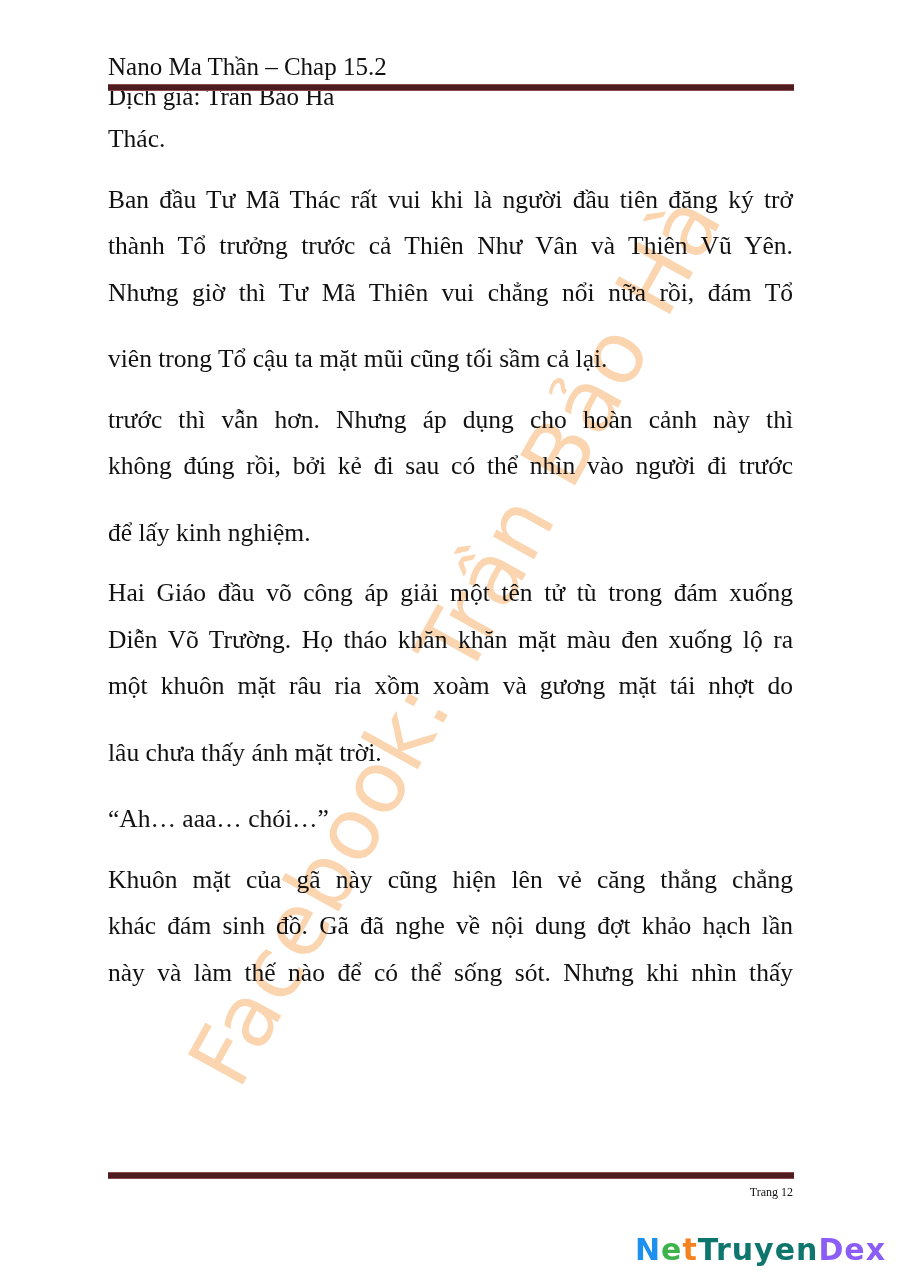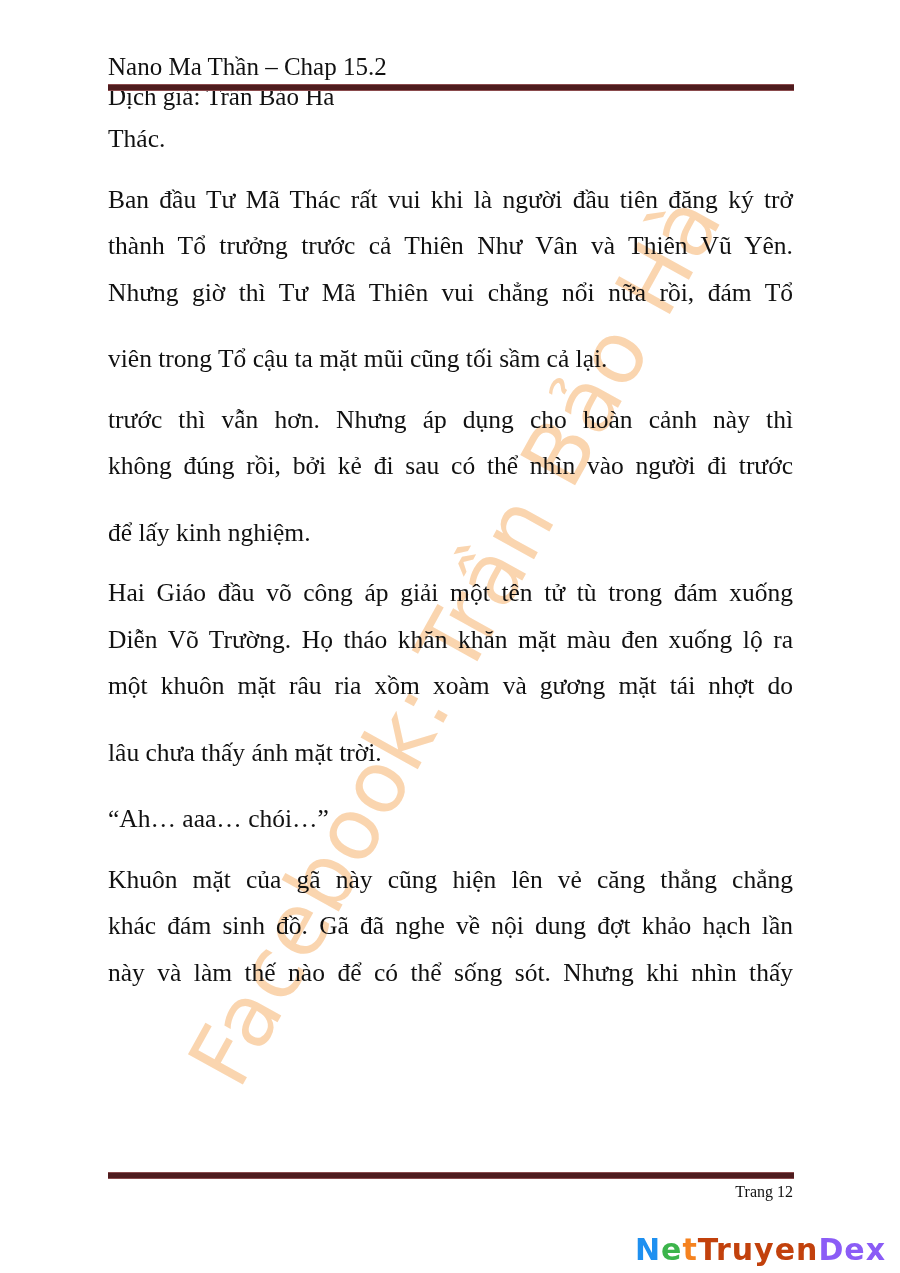--- a/index.html
+++ b/index.html
@@ -31,21 +31,21 @@
     pointer-events: none;
   }
   .watermark span {
     position: absolute; left: 0; top: 0; white-space: nowrap;
     transform: translate(-50%, -50%) rotate(-61deg);
     font-family: "DejaVu Sans", sans-serif; font-size: 86px; font-weight: normal;
     color: rgba(246, 178, 110, 0.55); letter-spacing: 1px;
   }
   .page-num {
     position: absolute; right: 107px; top: 1182px;
-    font-size: 16px; line-height: 20px; text-align: right;
+    font-size: 12px; line-height: 20px; text-align: right;
   }
   .logo {
     position: absolute; right: 14px; top: 1233px;
     font-family: "DejaVu Sans", sans-serif; font-weight: bold; font-size: 30px; letter-spacing: 1px;
     line-height: 34px;
   }
 </style>
 </head>
 <body>
 
@@ -86,13 +86,13 @@
     <p class="para">
       <span class="ln">Khuôn mặt của gã này cũng hiện lên vẻ căng thẳng chẳng</span>
       <span class="ln">khác đám sinh đồ. Gã đã nghe về nội dung đợt khảo hạch lần</span>
       <span class="ln">này và làm thế nào để có thể sống sót. Nhưng khi nhìn thấy</span>
     </p>
   </div>
 
 <div class="rule bottom"></div>
 <div class="page-num">Trang 12</div>
 
-<div class="logo" id="logo"><span style="color: rgb(30, 144, 240);">N</span><span style="color: rgb(60, 180, 75);">e</span><span style="color: rgb(245, 130, 31);">t</span><span style="color: #c2410c;">Truyen</span><span style="color: #8b5cf6;">Dex</span></div>
+<div class="logo" id="logo"><span style="color: rgb(30, 144, 240);">N</span><span style="color: rgb(60, 180, 75);">e</span><span style="color: rgb(245, 130, 31);">t</span><span style="color: #0f766e;">Truyen</span><span style="color: #8b5cf6;">Dex</span></div>
 
 </body></html>

